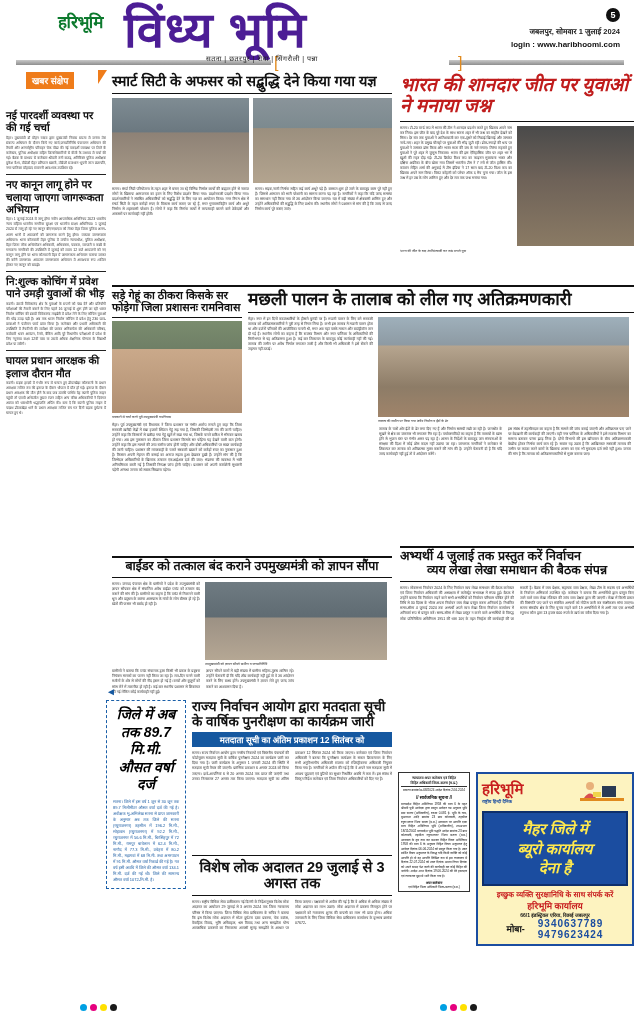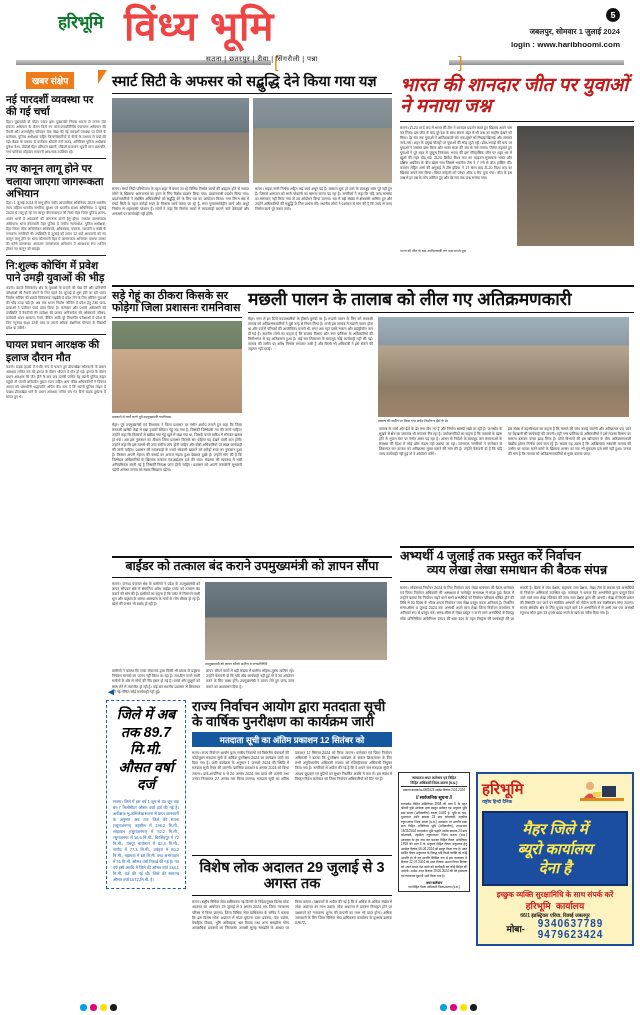--- a/index.html
+++ b/index.html
@@ -15,21 +15,21 @@
 
   
   .masthead { position: relative; height: 68px; }
   .logo-small {
     position: absolute; left: 52px; top: 10px;
     font-size: 17px; font-weight: bold; color: #0d7a2e;
     letter-spacing: -0.5px;
   }
   .logo-main {
     position: absolute; left: 118px; top: 6px;
-    font-size: 40px; font-weight: bold; color: #ef4444;
+    font-size: 49px; font-weight: bold; color: #4c1d95;
     letter-spacing: 1px; line-height: 1;
   }
   .edition-line {
     position: absolute; left: 200px; top: 54px;
     font-size: 7px; color: #222; letter-spacing: 0.5px;
   }
   .page-num {
     position: absolute; right: 14px; top: 8px;
     width: 14px; height: 14px; border-radius: 50%;
     background: #111; color: #fff; font-size: 9px;
@@ -58,21 +58,21 @@
   .body-col { font-size: 3.6px; line-height: 1.42; text-align: justify; color:#2a2a2a; }
   .photo { background: #9aa3ab; position: relative; overflow:hidden; }
   .divider-h { height: 1px; background: #222; margin: 3px 0; }
 
   
   .sidebar { position: absolute; left: 6px; top: 70px; width: 100px; }
   .badge-khabar {
     background: #ef7c1a; color: #fff; font-size: 9px; font-weight: bold;
     padding: 2px 6px; display: inline-block; position: relative;
   }
-  .badge-wrap { position: relative; margin-bottom: 4px; padding-left: 20px; }
+  .badge-wrap { position: relative; margin-bottom: 20px; padding-left: 20px; }
   .badge-arrow {
     position:absolute; right:-1px; top:0; width:0;height:0;
     border-left: 9px solid #ef7c1a; border-bottom: 14px solid transparent;
   }
   .sb-hl { font-size: 10.5px; font-weight: bold; line-height: 1.18; margin: 3px 0 2px; }
   .sb-body { font-size: 3.5px; line-height: 1.45; text-align: justify; color:#333; }
 
   
   .rain-box {
     border: 1px dashed #1a5fa8; padding: 5px 6px; margin-top: 6px;
@@ -90,21 +90,21 @@
   
   .ad-box { border: 2px solid #1b4da0; background:#fdf3c0; padding:4px; }
   .ad-logo { color:#c81f1f; font-size: 15px; font-weight:bold; }
   .ad-sub { color:#1b4da0; font-size:4.5px; font-weight:bold; }
   .ad-band {
     background:#1b4da0; color:#ffe94d; font-weight:bold; font-style:italic;
     text-align:center; font-size:15px; line-height:1.3; padding:6px 2px;
     border:2px solid #0e2f6b; margin-top:3px;
   }
   .ad-line1 { color:#c81f1f; font-size:7.5px; font-weight:bold; text-align:center; margin-top:3px;}
-  .ad-line2 { color:#c81f1f; font-size:9px; font-weight:bold; text-align:center;font-family:Liberation Mono, monospace;}
+  .ad-line2 { color:#c81f1f; font-size:9px; font-weight:bold; text-align:center;}
   .ad-addr { font-size:5px; text-align:center; color:#111; font-weight:bold;}
   .ad-phone { color:#1b4da0; font-size:10px; font-weight:bold; text-align:center; letter-spacing:1px;}
 </style>
 </head>
 <body>
 
 <div class="page">
 
   <div class="masthead">
     <div class="logo-small">हरिभूमि</div>

